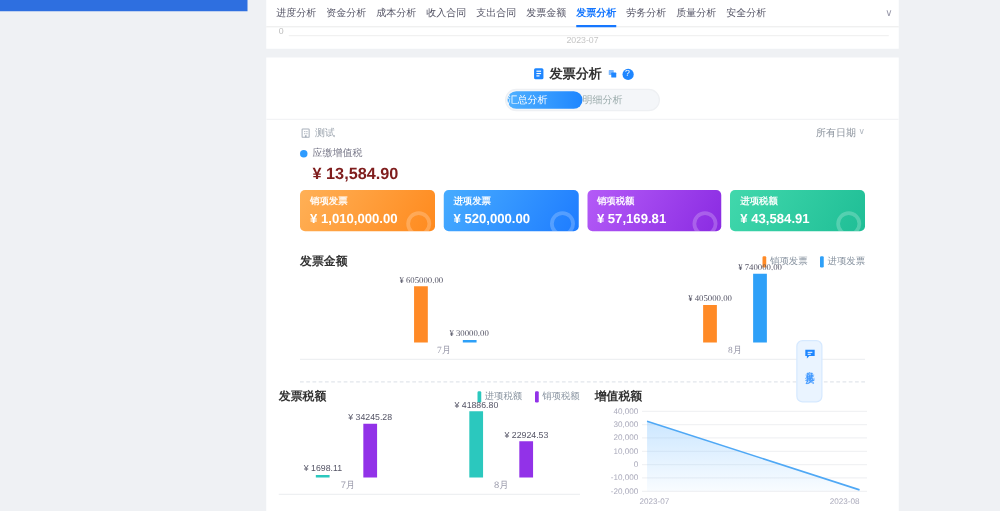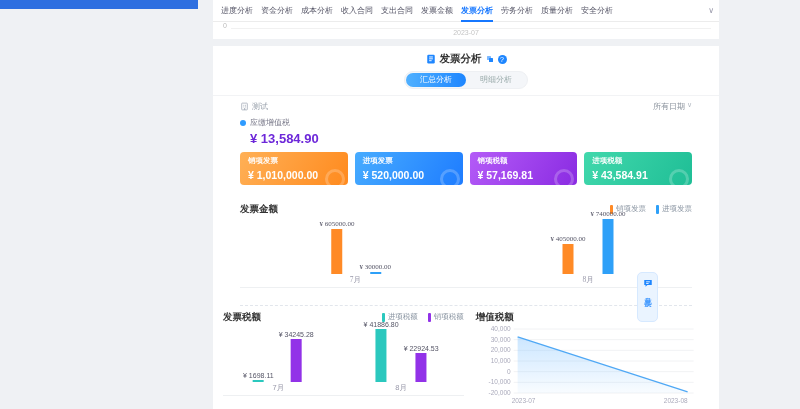--- a/index.html
+++ b/index.html
@@ -14,30 +14,30 @@
   .remnant { height:17px; background:#fff; position:relative; font-size:7px; color:#bbb; }
   .remnant-zero { position:absolute; left:10px; top:0px; }
   .remnant-line { position:absolute; left:18px; right:8px; top:6px; border-top:1px solid #f1f1f1; }
   .remnant-x { position:absolute; left:0; right:0; top:7px; text-align:center; color:#c4c4c4; }
   .gap { height:7px; }
   .main-card { background:#fff; height:363px; padding-top:6px; overflow:hidden; position:relative; }
   .panel-title-row { display:flex; justify-content:center; align-items:center; gap:4px; height:14px; }
   .panel-title { font-size:10.5px; font-weight:bold; color:#333; }
   .help-circle { width:9px; height:9px; border-radius:50%; background:#1e86ff; color:#fff; font-size:7px; line-height:9px; text-align:center; cursor:pointer; }
   .subtabs { margin:5px auto 0; width:124px; background:#f4f6f9; border:1px solid #eef0f3; border-radius:9px; display:flex; padding:1px; }
-  .subtab { flex:1; height:14px; line-height:14px; text-align:center; font-size:8px; color:#9aa; border-radius:8px; cursor:pointer; }
+  .subtab { flex:1; height:14px; line-height:14px; text-align:left; font-size:8px; color:#9aa; border-radius:8px; cursor:pointer; }
   .subtab.active { background:linear-gradient(90deg,#4fb0ff,#1e86ff); color:#fff; }
   .hdiv { margin-top:6px; border-top:1px solid #f2f3f5; }
   .filter-row { display:flex; justify-content:space-between; align-items:center; padding:5px 27px 0 27px; }
   .filter-left { display:flex; align-items:center; gap:3px; font-size:8px; color:#98a0ab; }
   .filter-right { display:flex; gap:2px; font-size:8px; color:#8a929c; cursor:pointer; }
   .metric { padding-left:27px; margin-top:5px; }
   .metric-label-row { display:flex; align-items:center; gap:4px; font-size:8px; color:#778; }
   .metric-dot { width:6px; height:6px; border-radius:50%; background:#2e9bff; }
-  .metric-value { font-size:13px; font-weight:bold; color:#6d28d9; margin:3px 0 0 10px; }
+  .metric-value { font-size:13px; font-weight:bold; color:#7f1d1d; margin:3px 0 0 10px; }
   .cards { display:grid; grid-template-columns:repeat(4,1fr); gap:7px; margin:6px 27px 0; }
   .scard { height:33px; border-radius:4px; padding:4px 8px; color:#fff; position:relative; overflow:hidden; }
   .scard-label { font-size:7.5px; font-weight:bold; opacity:.95; }
   .scard-value { font-size:10.5px; font-weight:bold; margin-top:3px; white-space:nowrap; }
   .scard-wm { position:absolute; right:3px; bottom:-4px; width:20px; height:20px; border:3px solid rgba(255,255,255,.22); border-radius:50%; }
   .sec { margin:18px 27px 0;font-family:Liberation Serif, serif; }
   .sec-head { display:flex; justify-content:space-between; align-items:center; height:12px; }
   .sec-title { font-size:9.5px; font-weight:bold; color:#333; }
   .legend { display:flex; gap:10px; align-items:center; }
   .legend-item { display:flex; gap:3px; align-items:center; font-size:7.5px; color:#8893a0; cursor:pointer; }

